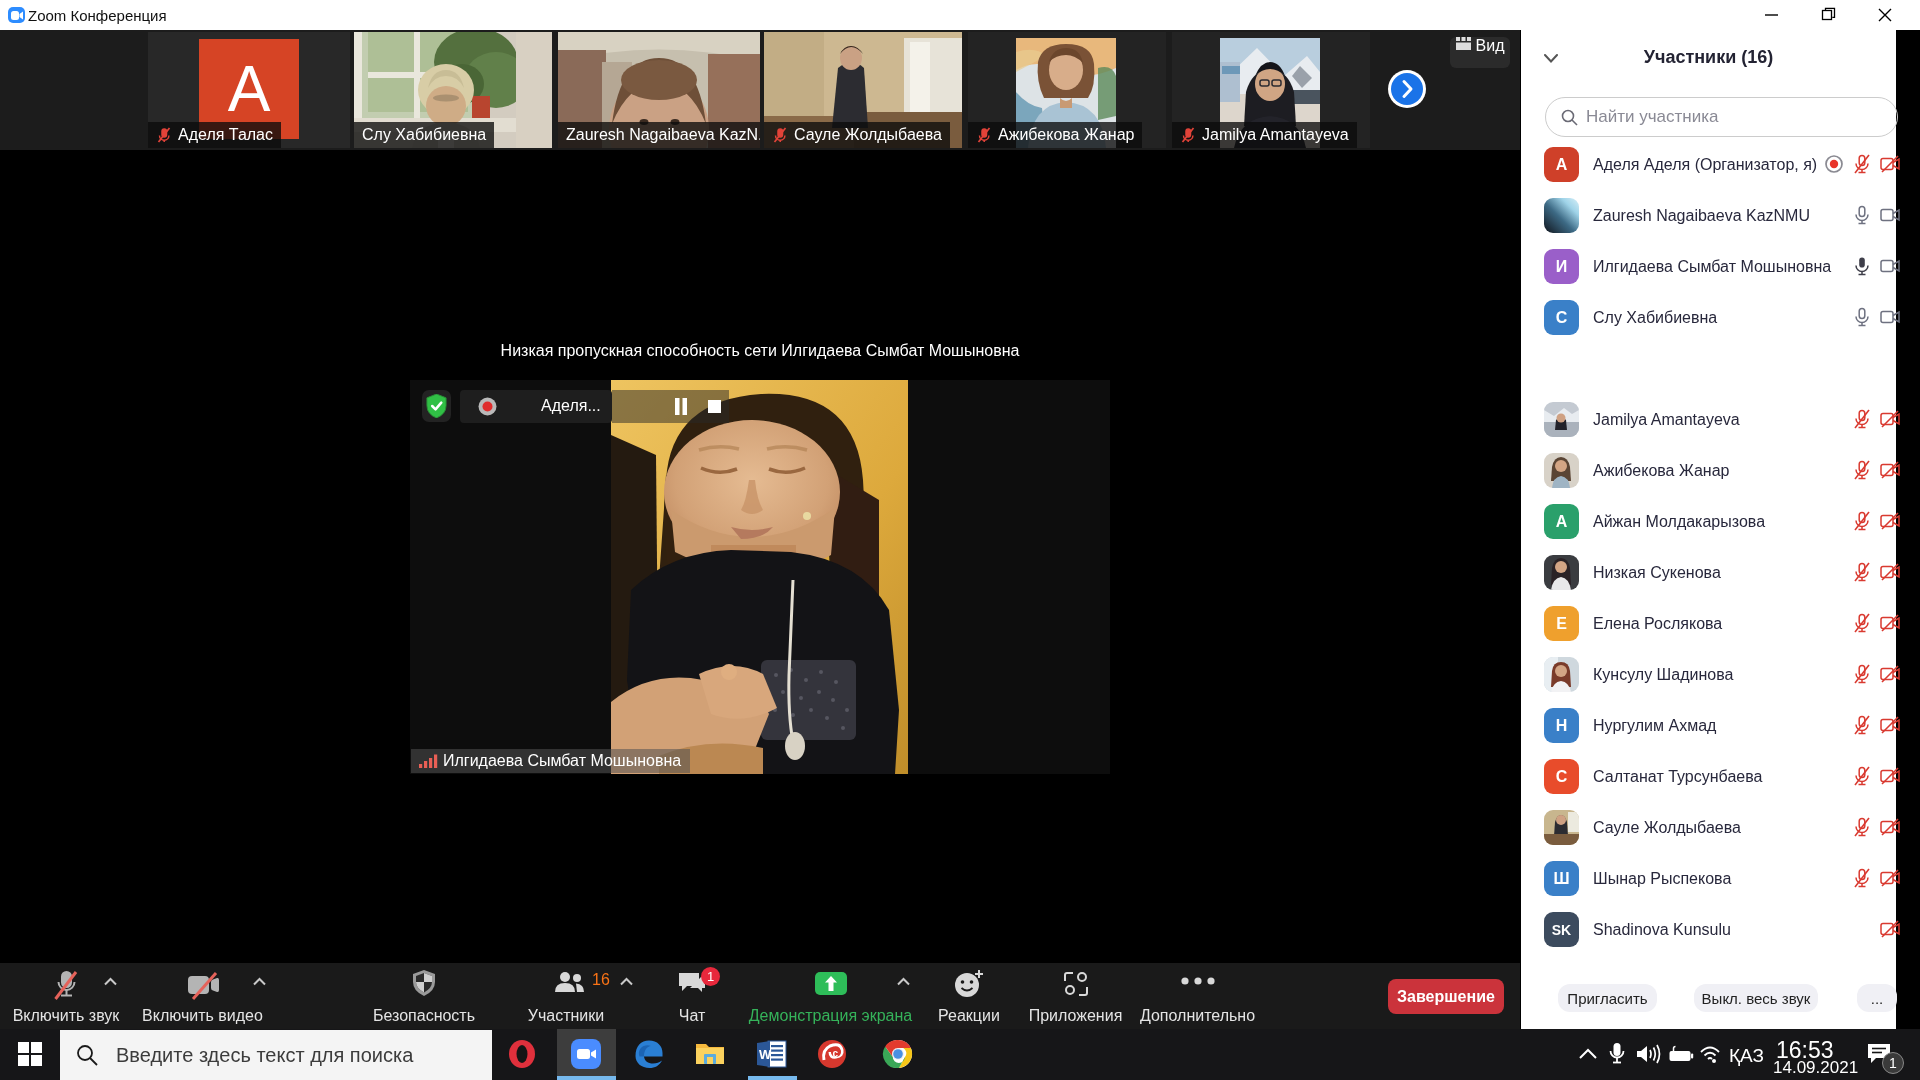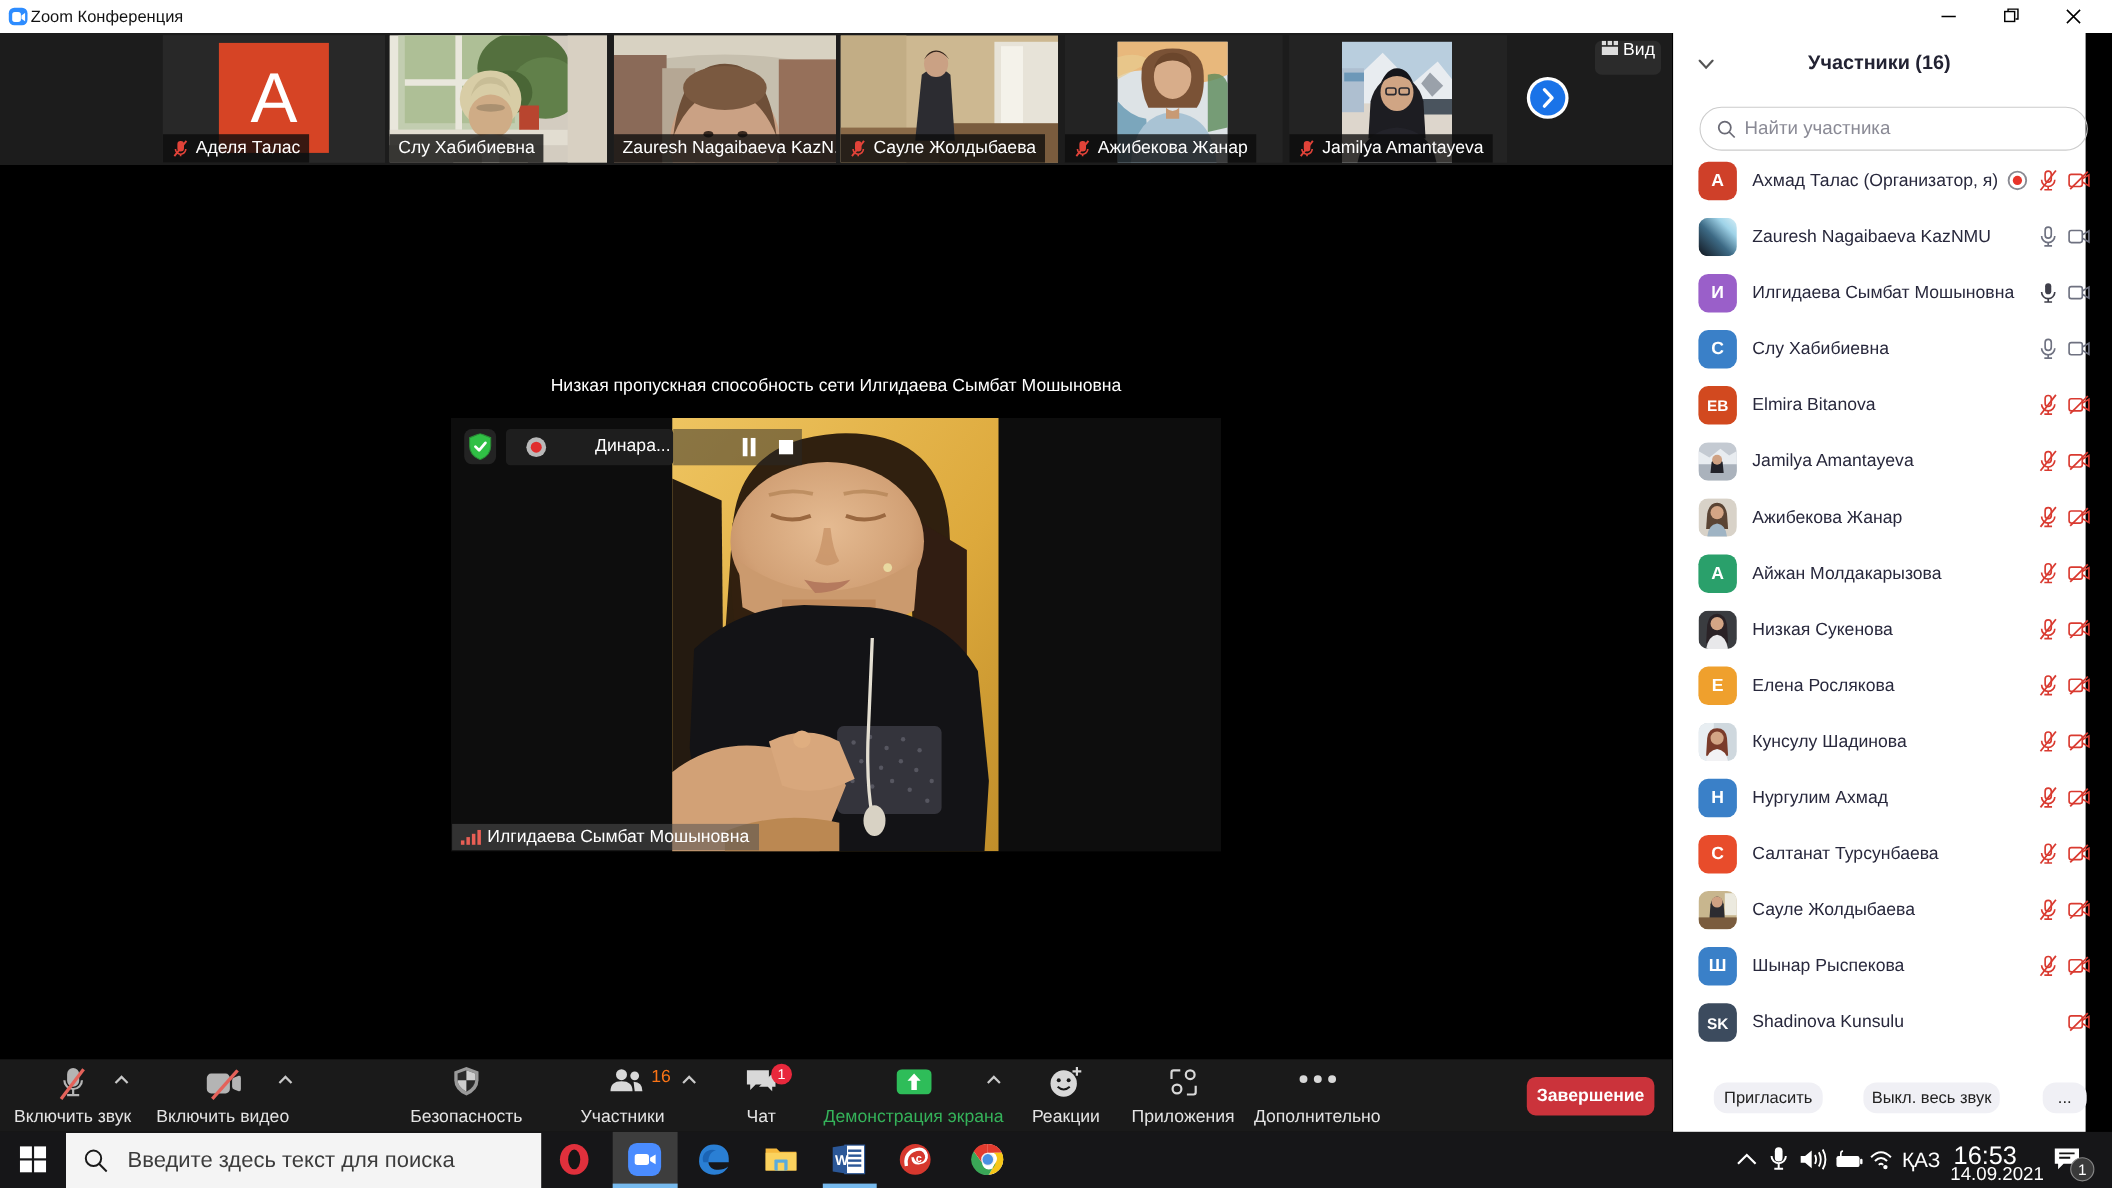--- a/index.html
+++ b/index.html
@@ -305,21 +305,21 @@
           <svg id="shield" viewBox="0 0 24 25">
             <path d="M12 0 L22 4 V12 Q22 21 12 25 Q2 21 2 12 V4 Z" fill="#30c045" stroke="#2a8a36" stroke-width="1"></path>
             <path d="M7.5 12.5 L11 16 L17 9" stroke="#fff" stroke-width="2.6" fill="none" stroke-linecap="round" stroke-linejoin="round"></path>
           </svg>
         </div>
     <div id="recpill">
       <svg style="position:absolute;left:18px;top:7px" width="19" height="19">
             <circle cx="9.5" cy="9.5" r="9" fill="#b9b9b9"></circle>
             <circle cx="9.5" cy="9.5" r="5" fill="#e02d2d"></circle>
           </svg>
-      <span style="position:absolute;left:81px;top:7px;color:#fff;font-size:16px">Динара...</span>
+      <span style="position:absolute;left:81px;top:7px;color:#fff;font-size:16px">Аделя...</span>
     </div>
     <div id="pausebox">
       <svg style="position:absolute;left:63px;top:8px" width="12" height="17">
             <rect x="0" y="0" width="4.5" height="17" fill="#fff"></rect>
             <rect x="7.5" y="0" width="4.5" height="17" fill="#fff"></rect>
           </svg>
       <svg style="position:absolute;left:96px;top:10px" width="14" height="14">
             <rect width="13" height="13" fill="#fff"></rect>
           </svg>
     </div>
@@ -456,21 +456,21 @@
   <div id="searchbox">
     <svg style="position:absolute;left:15px;top:11px" width="17" height="17" viewBox="0 0 17 17">
           <circle cx="7" cy="7" r="5.5" stroke="#6a6a75" stroke-width="1.6" fill="none"></circle>
           <line x1="11" y1="11" x2="16" y2="16" stroke="#6a6a75" stroke-width="1.6"></line>
         </svg>
     <span>Найти участника</span>
   </div>
 
   <div class="prow" style="top:117px">
         <div class="pav" style="background:#cf4029">А</div>
-        <div class="pname">Ахмад Талас (Организатор, я)</div>
+        <div class="pname">Аделя Аделя (Организатор, я)</div>
     <svg class="pic3" viewBox="0 0 22 22">
           <circle cx="11" cy="11" r="8" fill="#fff" stroke="#8a8a92" stroke-width="1.7"></circle>
           <circle cx="11" cy="11" r="4.2" fill="#e8342a"></circle>
         </svg>
     <svg class="pic1" viewBox="0 0 22 22">
           <g stroke="#d93a30" stroke-width="1.5" fill="none">
             <rect x="8.2" y="2.5" width="5.6" height="10" rx="2.8"></rect>
             <path d="M5 10.5 a6 6 0 0 0 12 0"></path>
             <line x1="11" y1="16.5" x2="11" y2="19.5"></line>
             <line x1="7.5" y1="19.5" x2="14.5" y2="19.5"></line>
@@ -544,40 +544,20 @@
             <line x1="7.5" y1="19.5" x2="14.5" y2="19.5"></line>
           </g>
         </svg>
     <svg class="pic2" viewBox="0 0 22 22">
           <g stroke="#6e7180" stroke-width="1.5" fill="none">
             <rect x="2" y="5.5" width="12" height="11" rx="2"></rect>
             <path d="M14 9.5 L20 6 V16 L14 12.5"></path>
           </g>
         </svg>
   </div>
-  <div class="prow" style="top:321px">
-        <div class="pav" style="background:#d2491f;font-size:14px">ЕВ</div>
-        <div class="pname">Elmira Bitanova</div>
-    <svg class="pic1" viewBox="0 0 22 22">
-          <g stroke="#d93a30" stroke-width="1.5" fill="none">
-            <rect x="8.2" y="2.5" width="5.6" height="10" rx="2.8"></rect>
-            <path d="M5 10.5 a6 6 0 0 0 12 0"></path>
-            <line x1="11" y1="16.5" x2="11" y2="19.5"></line>
-            <line x1="7.5" y1="19.5" x2="14.5" y2="19.5"></line>
-          </g>
-          <line x1="18" y1="2" x2="4" y2="20" stroke="#d93a30" stroke-width="1.6"></line>
-        </svg>
-    <svg class="pic2" viewBox="0 0 22 22">
-          <g stroke="#d93a30" stroke-width="1.5" fill="none">
-            <rect x="2" y="5.5" width="12" height="11" rx="2"></rect>
-            <path d="M14 9.5 L20 6 V16 L14 12.5"></path>
-          </g>
-          <line x1="19" y1="3" x2="3" y2="19" stroke="#d93a30" stroke-width="1.6"></line>
-        </svg>
-  </div>
   <div class="prow" style="top:372px">
         <div class="pav">
           <svg width="35" height="35">
             <rect width="35" height="35" fill="#c4cad2"></rect>
             <path d="M0 8 L10 14 L20 6 L28 12 L35 8 V22 H0 Z" fill="#e8ecf0"></path>
             <path d="M0 20 H35 V35 H0 Z" fill="#aab2bc"></path>
             <path d="M12 18 Q17 12 22 18 L23 28 H11 Z" fill="#22222a"></path>
             <circle cx="17" cy="16" r="4.5" fill="#cfa183"></circle>
           </svg>
         </div>

